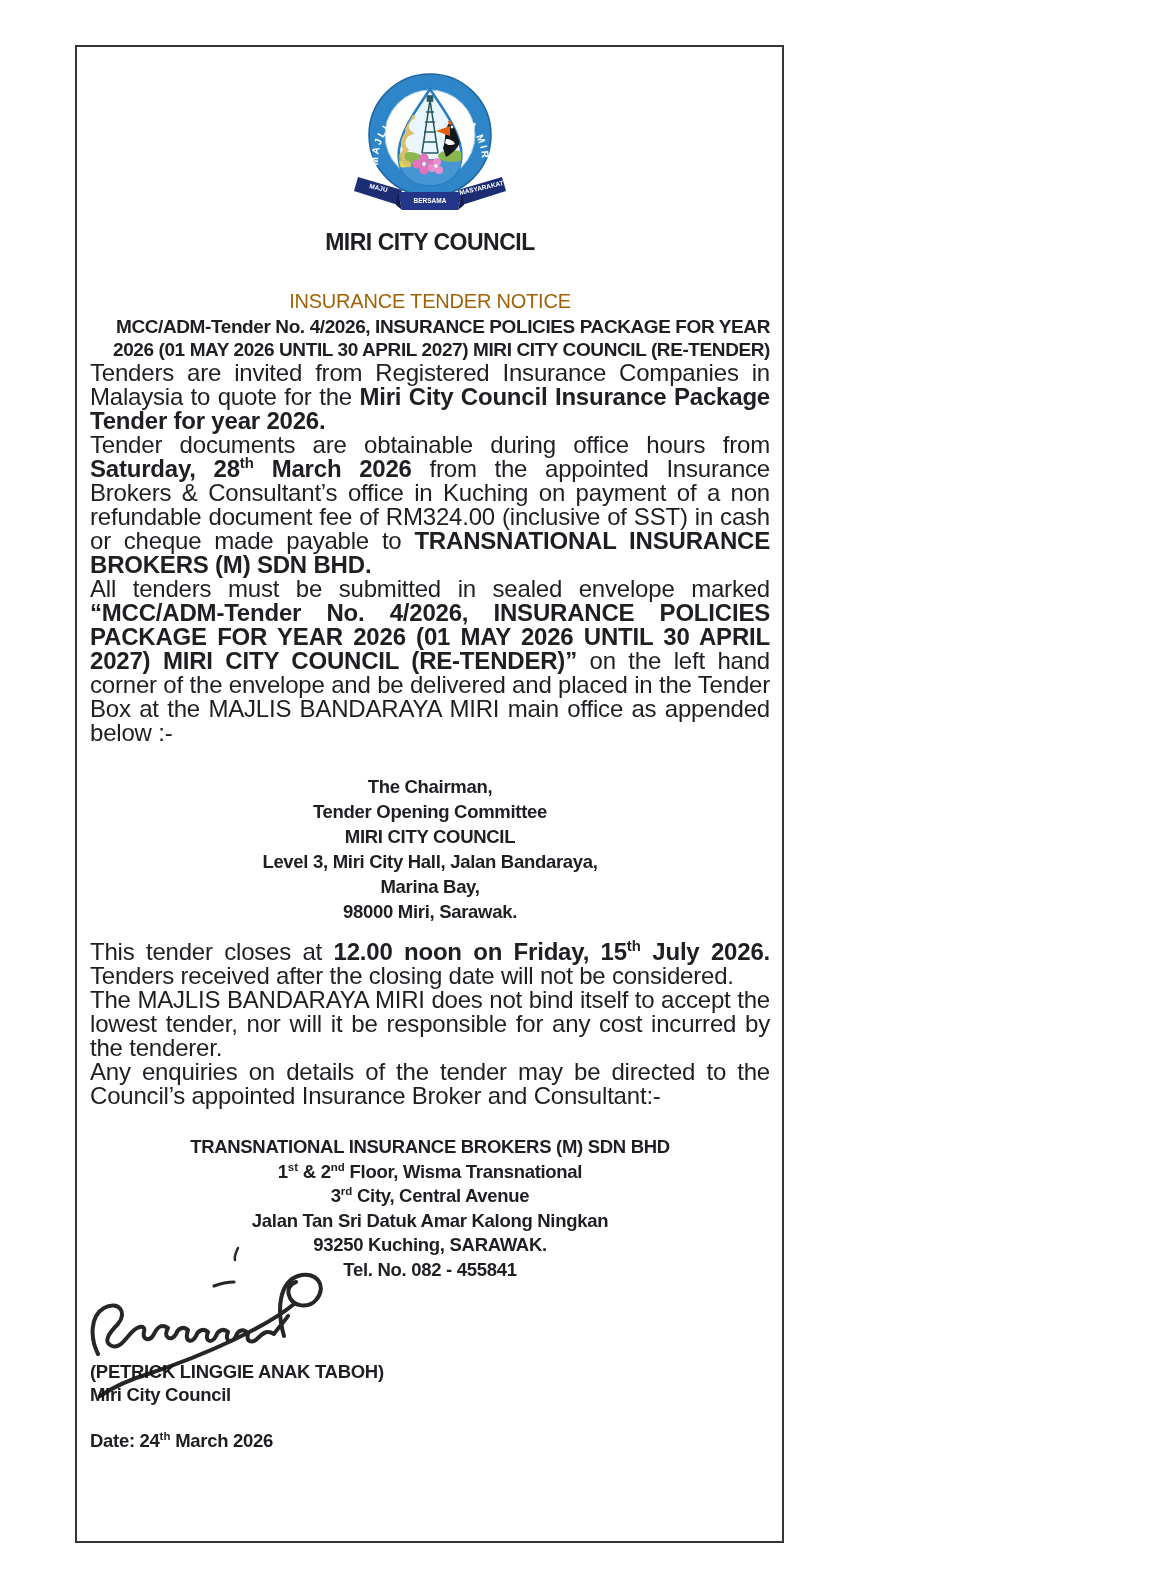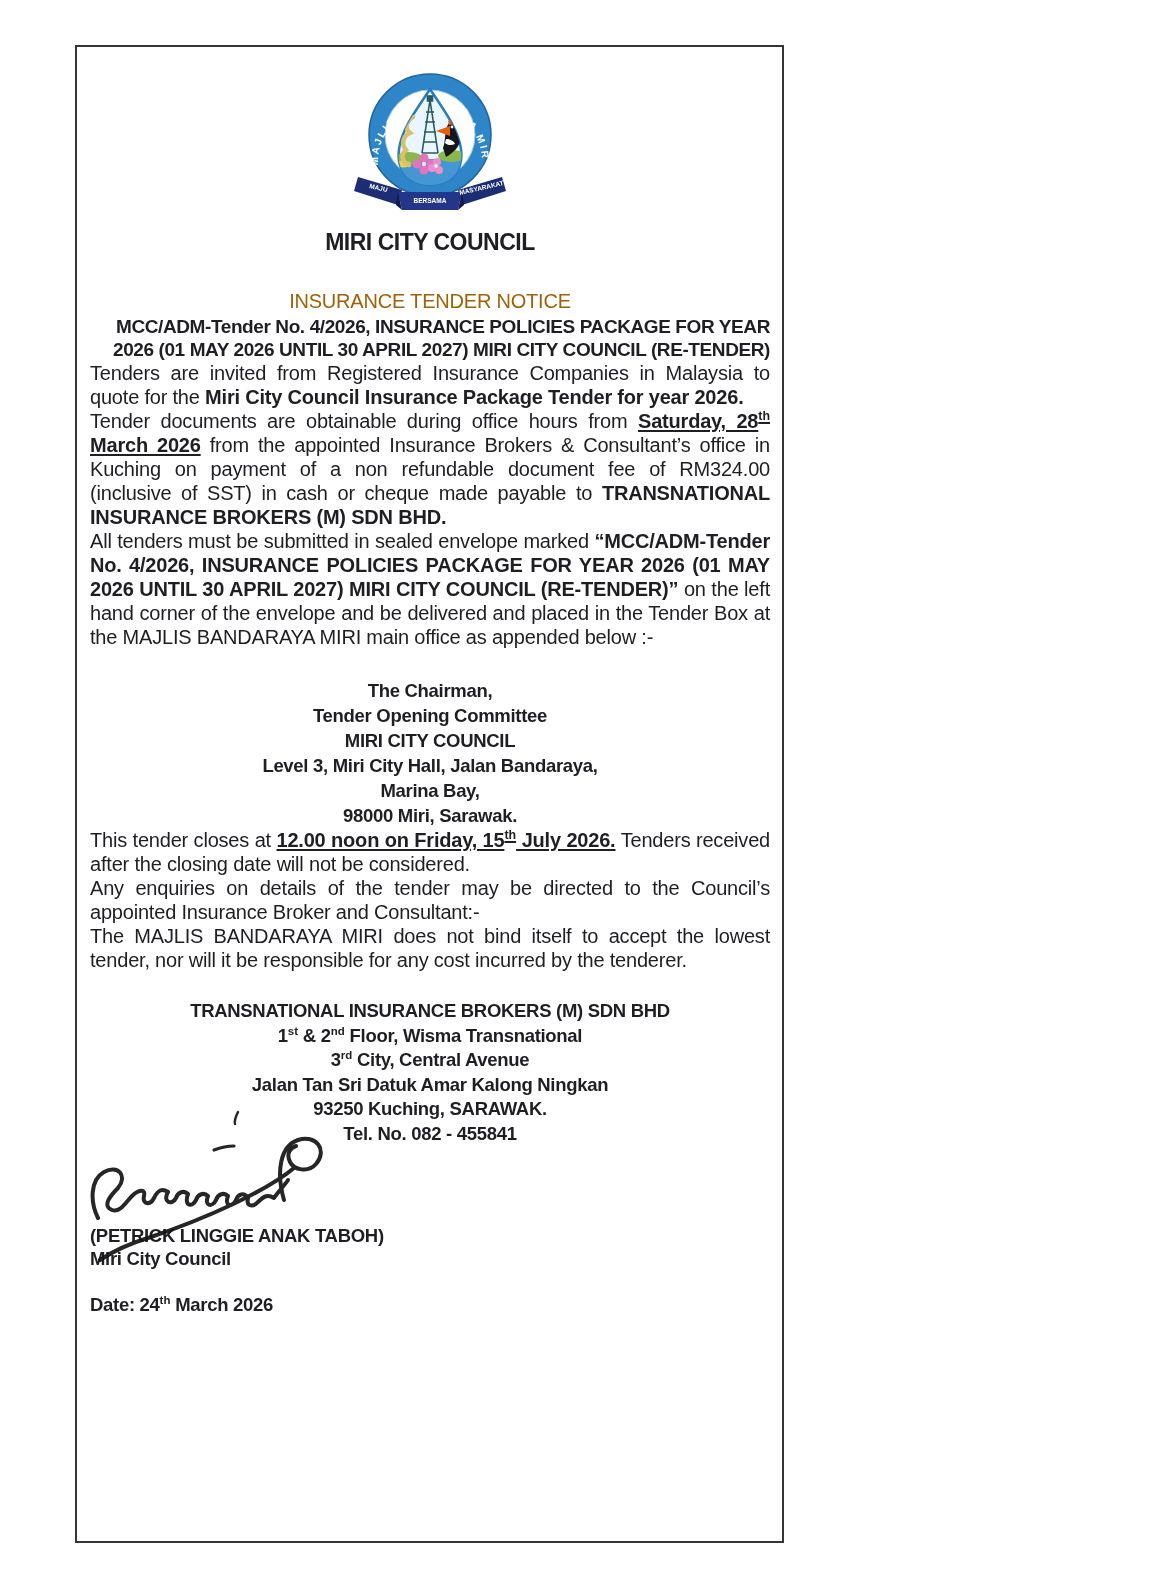--- a/index.html
+++ b/index.html
@@ -9,28 +9,28 @@
   }
   .frame{
     position:absolute;left:75px;top:45px;width:709px;height:1498px;
     border:2px solid #35353a;background:#fff;box-sizing:border-box;
   }
   .inner{padding:20px 12px 0 13px;position:relative;}
   .logo-wrap{text-align:center;margin-top:2px;line-height:0;}
   .org-title{font-size:23px;font-weight:bold;letter-spacing:-0.5px;margin-top:12px;text-align:center;line-height:26px;}
   .notice-title{font-size:20px;margin-top:35px;text-align:center;letter-spacing:-0.2px;line-height:23px;color:#a16207;}
   .notice-heading{font-size:19px;font-weight:bold;margin-top:2px;line-height:23px;text-align:right;letter-spacing:-0.4px;}
-  p.body{font-size:20px;line-height:24px;text-align:justify;letter-spacing:-0.2px;margin:0;}
+  p.body{font-size:24px;line-height:24px;text-align:justify;letter-spacing:-0.2px;margin:0;}
   .mtA{margin-top:22px;} .mtB{margin-top:29px;} .mtC{margin-top:27px;}
   .mtD{margin-top:23px;} .mtE{margin-top:28px;}
-  .block-center{font-size:18.5px;font-weight:bold;text-align:center;line-height:25px;letter-spacing:-0.3px;margin:0;}
+  .block-center{font-size:18.5px;font-weight:bold;text-align:center;line-height:25px;letter-spacing:-0.3px;margin:16px;}
   .block-center.mt29{margin-top:29px;}
   .broker{line-height:24.5px;margin-top:27px;}
   .b{font-weight:bold;}
-  .u{text-decoration:underline;text-decoration-thickness:1.5px;text-underline-offset:2px;}
+  .u{text-decoration-thickness:1.5px;text-underline-offset:2px;}
   .sup{font-size:0.62em;vertical-align:super;line-height:0;letter-spacing:0;}
   .sig-block{position:relative;margin-top:78px;}
   .sig-names{font-size:18.5px;font-weight:bold;line-height:23px;letter-spacing:-0.3px;}
   .sig-svg{position:absolute;left:-2px;top:-118px;width:320px;height:200px;pointer-events:none;}
   .date-line{font-size:18.5px;font-weight:bold;margin-top:23px;letter-spacing:-0.3px;line-height:24px;}
 </style>
 </head>
 <body>
 
 <div class="frame">
@@ -101,23 +101,23 @@
     <p class="body mtA"><span>Tenders are invited from Registered Insurance Companies in Malaysia to quote for the </span><span class="b">Miri City Council Insurance Package Tender for year 2026.</span></p>
 
     <p class="body mtB"><span>Tender documents are obtainable during office hours from </span><span class="b u">Saturday, 28</span><span class="b u sup">th</span><span class="b u"> March 2026</span><span> from the appointed Insurance Brokers &amp; Consultant’s office in Kuching on payment of a non refundable document fee of RM324.00 (inclusive of SST) in cash or cheque made payable to </span><span class="b">TRANSNATIONAL INSURANCE BROKERS (M) SDN BHD</span><span class="b">.</span></p>
 
     <p class="body mtC"><span>All tenders must be submitted in sealed envelope marked </span><span class="b">“MCC/ADM-Tender No. 4/2026, INSURANCE POLICIES PACKAGE FOR YEAR 2026 (01 MAY 2026 UNTIL 30 APRIL 2027) MIRI CITY COUNCIL (RE-TENDER)”</span><span> on the left hand corner of the envelope and be delivered and placed in the Tender Box at the MAJLIS BANDARAYA MIRI main office as appended below :-</span></p>
 
     <p class="block-center mt29">The Chairman,<br>Tender Opening Committee<br>MIRI CITY COUNCIL<br>Level 3, Miri City Hall, Jalan Bandaraya,<br>Marina Bay,<br>98000 Miri, Sarawak.</p>
 
     <p class="body mtD"><span>This tender closes at </span><span class="b u">12.00 noon on Friday, 15</span><span class="b u sup">th</span><span class="b u"> July 2026.</span><span> Tenders received after the closing date will not be considered.</span></p>
 
+    <p class="body mtB"><span>The MAJLIS BANDARAYA MIRI does not bind itself to accept the lowest tender, nor will it be responsible for any cost incurred by the tenderer.</span></p>
+
     <p class="body mtE"><span>Any enquiries on details of the tender may be directed to the Council’s appointed Insurance Broker and Consultant:-</span></p>
-
-    <p class="body mtB"><span>The MAJLIS BANDARAYA MIRI does not bind itself to accept the lowest tender, nor will it be responsible for any cost incurred by the tenderer.</span></p>
 
     <p class="block-center broker">TRANSNATIONAL INSURANCE BROKERS (M) SDN BHD<br><span>1</span><span class="sup">st</span><span> &amp; 2</span><span class="sup">nd</span><span> Floor, Wisma Transnational</span><br><span>3</span><span class="sup">rd</span><span> City, Central Avenue</span><br>Jalan Tan Sri Datuk Amar Kalong Ningkan<br>93250 Kuching, SARAWAK.<br>Tel. No. 082 - 455841</p>
 
     <div class="sig-block">
       <svg class="sig-svg" viewBox="0 0 320 200">
         <g fill="none" stroke="#141414" stroke-linecap="round" stroke-linejoin="round" opacity="0.92">
           <path d="M150,6 C148,10 146,14 147,18" stroke-width="2.5"></path>
           <path d="M126,44 C134,41 140,40 146,40" stroke-width="3.2"></path>
           <path d="M10,112 C2,96 2,74 16,66 C30,58 40,70 30,82 C22,90 14,100 24,104 C32,107 38,96 44,90
                    C50,84 58,82 56,90 C54,98 62,100 66,92 C70,84 74,82 80,86 C74,96 84,100 88,92

